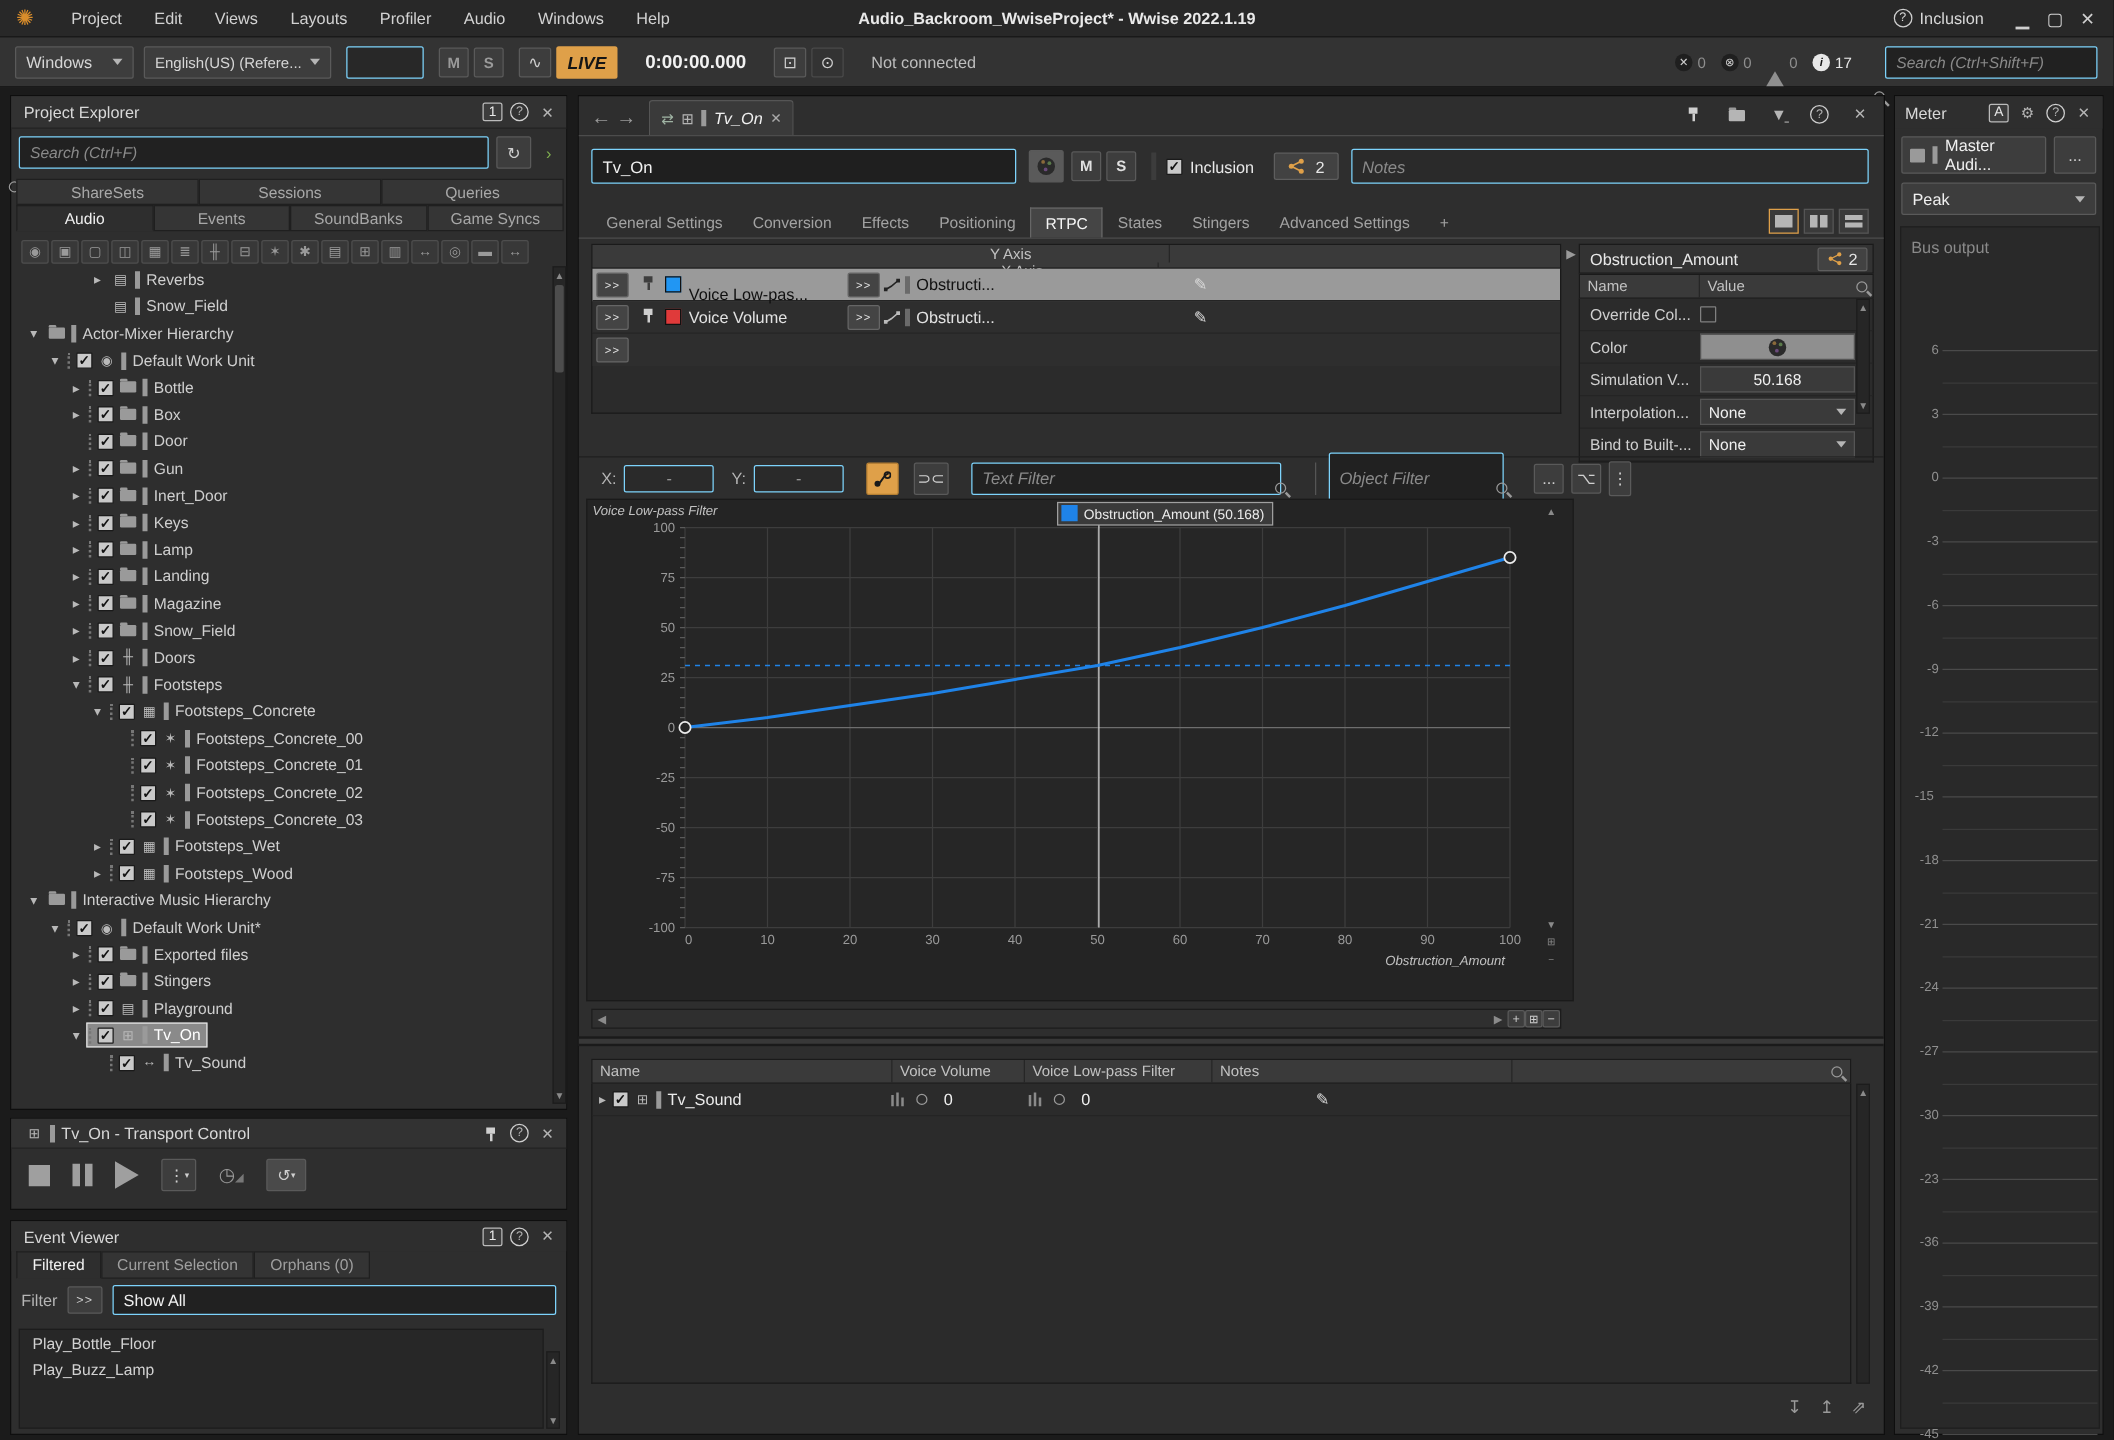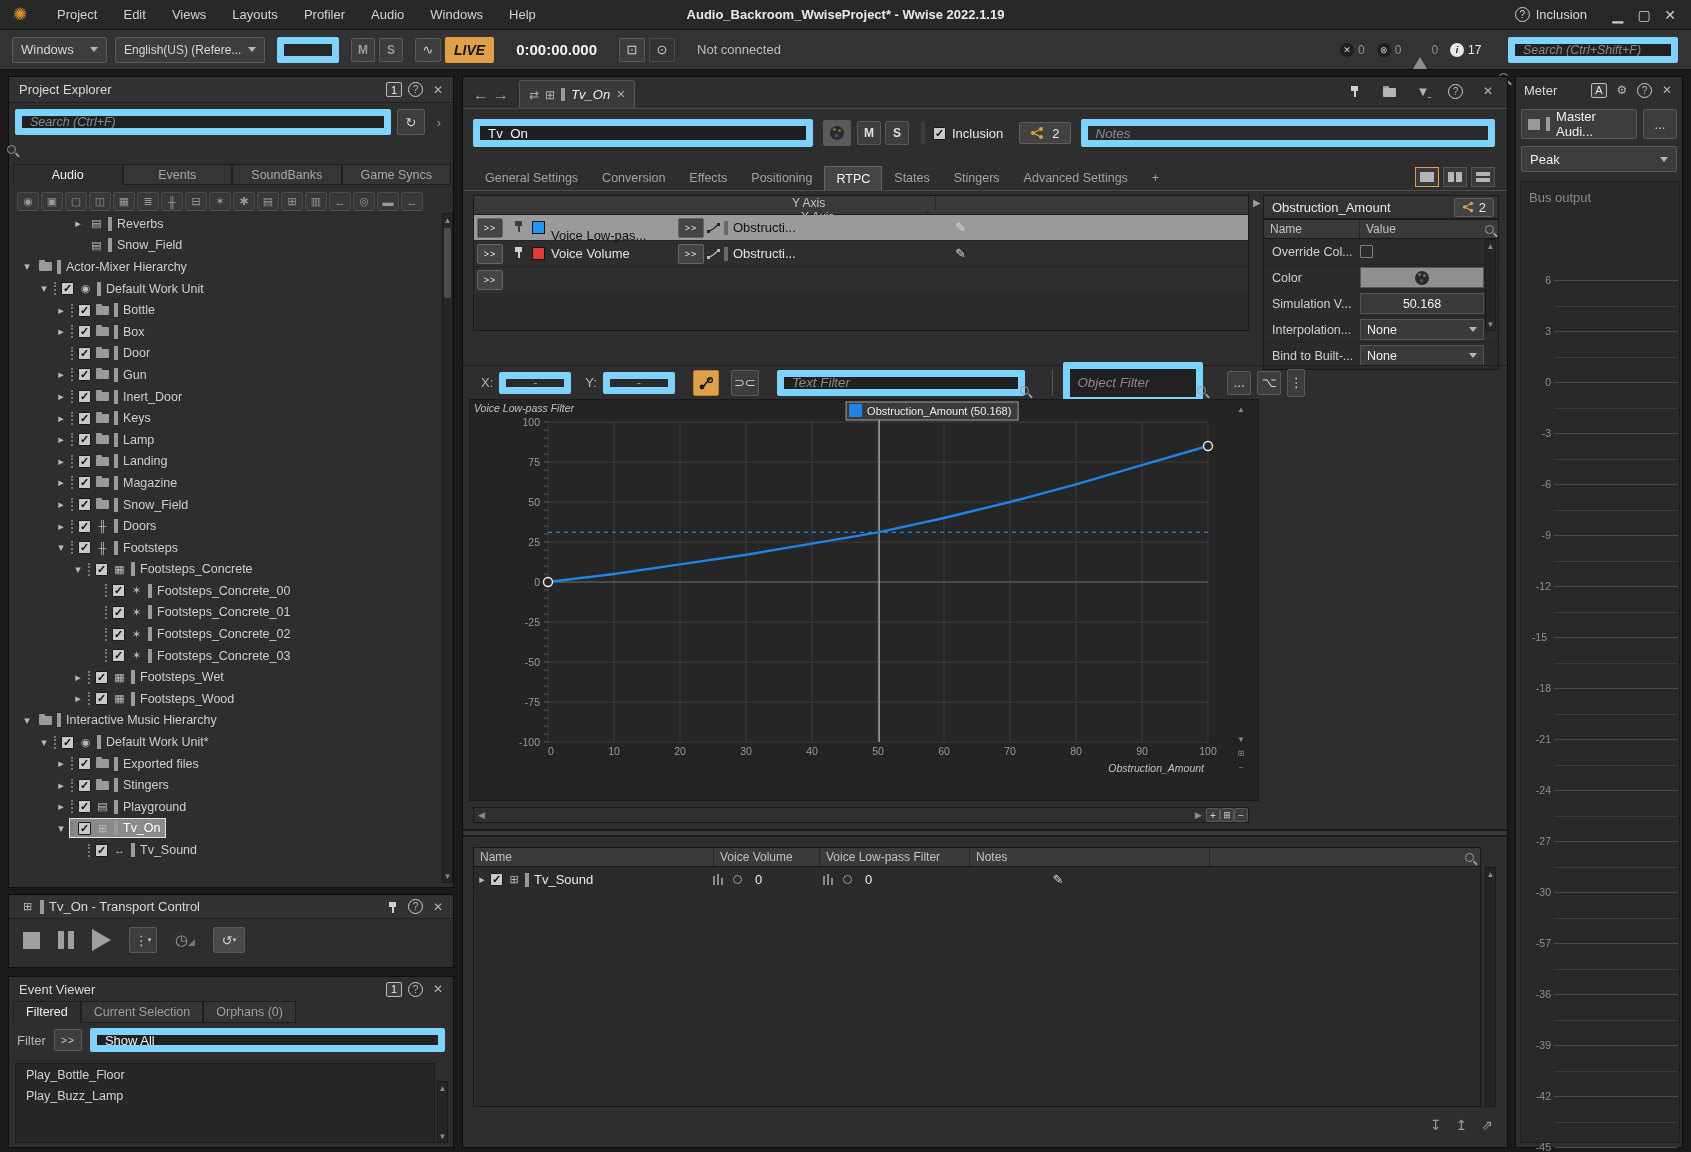--- a/index.html
+++ b/index.html
@@ -8,21 +8,21 @@
   .app { position:relative; width:1691px; height:1152px; background:#1b1b1b; overflow:hidden; font-size:13px; }
 
   
   .abs { position:absolute; }
   .panel { position:absolute; background:#2e2e2e; border:1px solid #0e0e0e; }
   .panel-hd { display:flex; align-items:center; height:26px; padding:0 6px 0 10px; background:#323232; border-bottom:1px solid #222; }
   .panel-hd .ttl { color:#d8d8d8; font-size:13px; }
   .hd-ico { width:18px; height:16px; margin-left:6px; display:flex; align-items:center; justify-content:center; color:#b5b5b5; font-size:12px; cursor:default; }
   .badge1 { border:1px solid #bbb; background:#3c3c3c; color:#e8e8e8; width:16px; height:15px; font-size:11px; display:flex; align-items:center; justify-content:center; border-radius:2px; }
   .btn { background:#3d3d3d; border:1px solid #5a5a5a; color:#cfcfcf; display:inline-flex; align-items:center; justify-content:center; border-radius:2px; }
-  .input { background:#212121; border:7px solid #7dd3fc; color:#e6e6e6; border-radius:2px; font-family:"Liberation Sans",sans-serif; }
+  .input { background:#212121; border:1px solid #7dd3fc; color:#e6e6e6; border-radius:2px; font-family:"Liberation Sans",sans-serif; }
   .input::placeholder { color:#8a8a8a; font-style:italic; }
   .mag { position:relative; width:9px; height:9px; border:1.5px solid #9a9a9a; border-radius:50%; display:inline-block; }
   .mag::after { content:""; position:absolute; width:5px; height:1.5px; background:#9a9a9a; transform:rotate(45deg); left:7px; top:8px; }
   .chk { width:13px; height:13px; background:#c9c9c9; border:1px solid #1a1a1a; display:inline-flex; align-items:center; justify-content:center; color:#111; font-size:11px; font-weight:bold; border-radius:1px; }
   .chk.un { background:#2b2b2b; border:1px solid #808080; }
   .pencil { color:#d8d8d8; font-size:13px; transform:rotate(0deg); display:inline-block; }
   .pin { position:relative; width:10px; height:12px; display:inline-block; }
   .pin::before { content:""; position:absolute; left:1px; top:1px; width:7px; height:5px; background:#cfcfcf; }
   .pin::after { content:""; position:absolute; left:4px; top:6px; width:1.5px; height:6px; background:#cfcfcf; }
   .palette { width:14px; height:14px; border-radius:50%; background:#2a2a2a; position:relative; display:inline-block; }
@@ -191,20 +191,25 @@
       <span class="badge1 hd-ico">1</span>
       <span class="hd-ico qm">?</span>
       <span class="hd-ico">✕</span>
     </div>
     <div class="abs" style="left:6px;top:32px;width:376px;height:26px;">
       <input class="input" style="width: 100%; height: 100%; padding: 0px 24px 0px 8px; font-size: 12.5px;" placeholder="Search (Ctrl+F)">
       <span class="mag abs" style="right:8px;top:7px;"></span>
     </div>
     <div class="btn abs" style="left:388px;top:32px;width:28px;height:26px;">↻</div>
     <div class="abs" style="left:420px;top:32px;width:20px;height:26px;color:#7fae4f;display:flex;align-items:center;justify-content:center;">›</div>
+    <div class="pe-tabs abs" style="left:4px;top:66px;width:438px;" id="pe-tabs-top">
+        <div class="pe-tab">ShareSets</div>
+        <div class="pe-tab">Sessions</div>
+        <div class="pe-tab">Queries</div>
+      </div>
     <div class="pe-tabs abs" style="left:4px;top:87px;width:438px;" id="pe-tabs-bottom">
         <div class="pe-tab active">Audio</div>
         <div class="pe-tab">Events</div>
         <div class="pe-tab">SoundBanks</div>
         <div class="pe-tab">Game Syncs</div>
       </div>
     <div class="ctb abs" style="left:4px;top:112px;" id="creation-toolbar">
         <span class="ctb-btn">◉</span>
         <span class="ctb-btn">▣</span>
         <span class="ctb-btn">▢</span>
@@ -1008,21 +1013,21 @@
         <div class="meter-line minor" style="top: 582.5px;"></div>
         <div class="meter-num" style="top: 602px; left: 4px;">-24</div>
         <div class="meter-line" style="top: 608px;"></div>
         <div class="meter-line minor" style="top: 633.5px;"></div>
         <div class="meter-num" style="top: 653px; left: 4px;">-27</div>
         <div class="meter-line" style="top: 659px;"></div>
         <div class="meter-line minor" style="top: 684.5px;"></div>
         <div class="meter-num" style="top: 704px; left: 4px;">-30</div>
         <div class="meter-line" style="top: 710px;"></div>
         <div class="meter-line minor" style="top: 735.5px;"></div>
-        <div class="meter-num" style="top: 755px; left: 4px;">-57</div>
+        <div class="meter-num" style="top: 755px; left: 4px;">-23</div>
         <div class="meter-line" style="top: 761px;"></div>
         <div class="meter-line minor" style="top: 786.5px;"></div>
         <div class="meter-num" style="top: 806px; left: 4px;">-36</div>
         <div class="meter-line" style="top: 812px;"></div>
         <div class="meter-line minor" style="top: 837.5px;"></div>
         <div class="meter-num" style="top: 857px; left: 4px;">-39</div>
         <div class="meter-line" style="top: 863px;"></div>
         <div class="meter-line minor" style="top: 888.5px;"></div>
         <div class="meter-num" style="top: 908px; left: 4px;">-42</div>
         <div class="meter-line" style="top: 914px;"></div>

